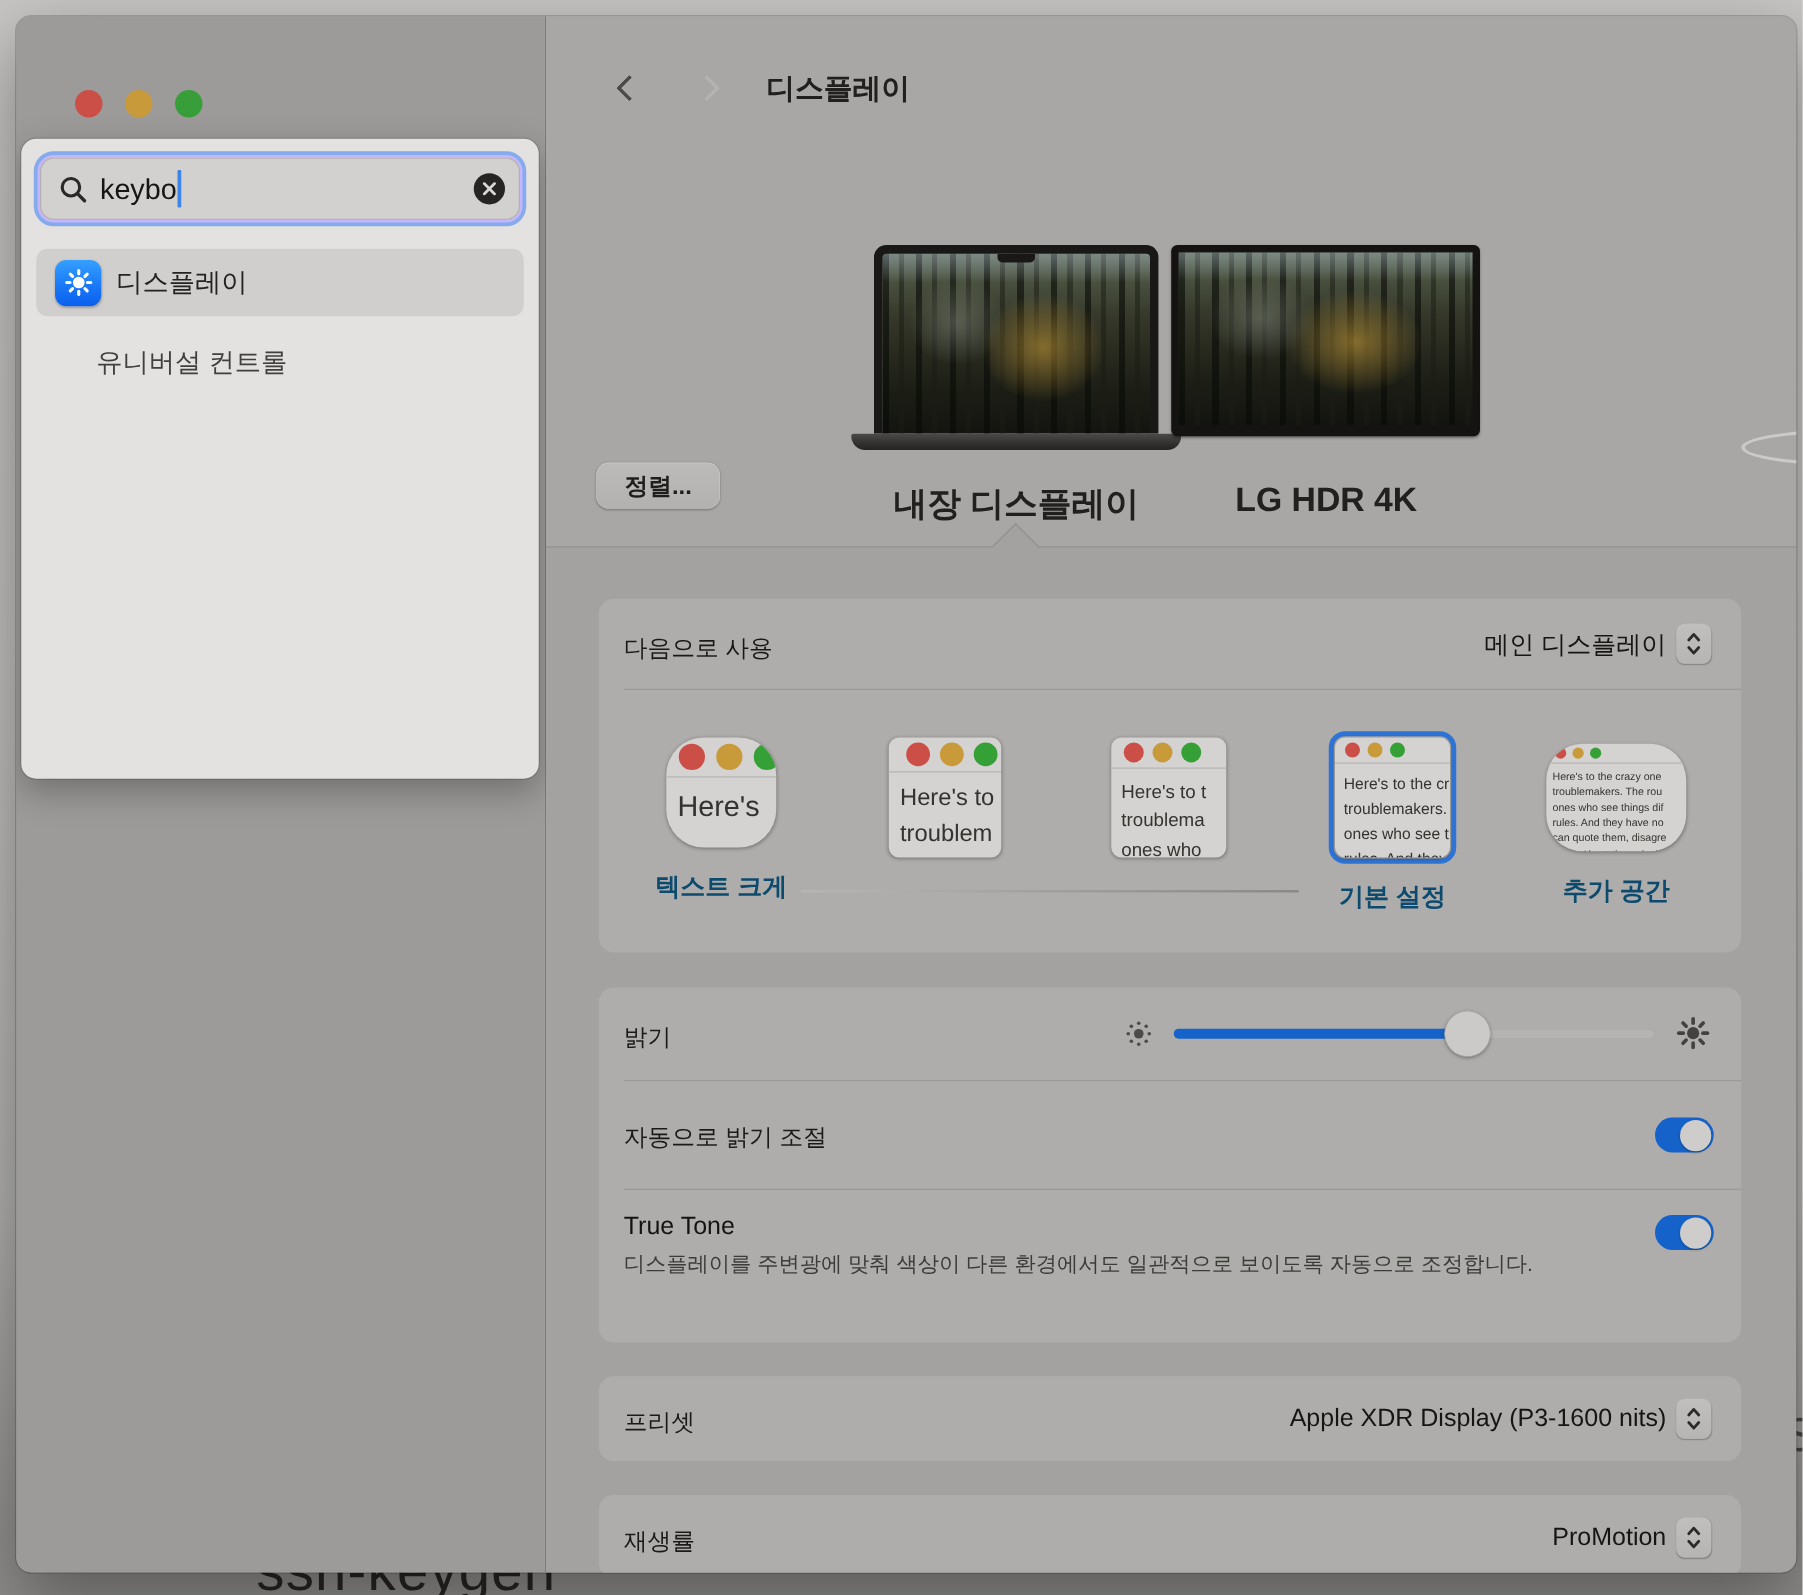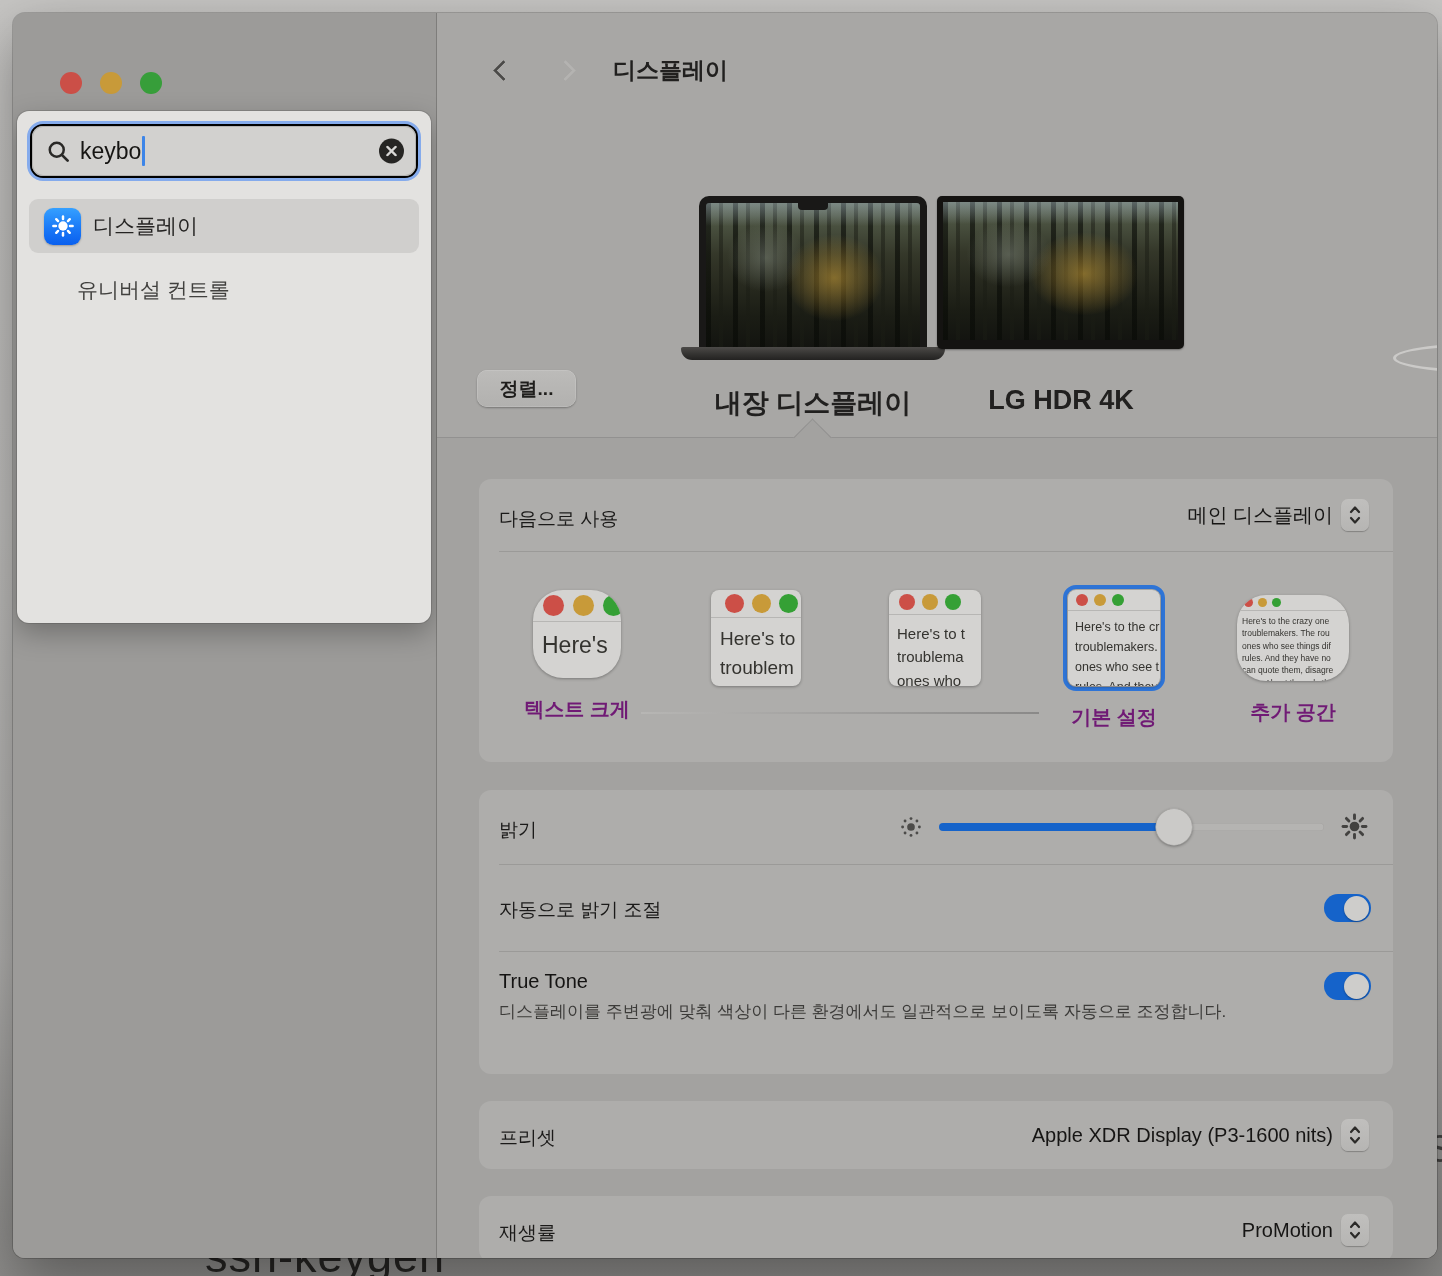--- a/index.html
+++ b/index.html
@@ -22,21 +22,21 @@
     border-right:1px solid #7e7d7b; }
   .traffic { position:absolute; left:47px; top:59px; display:flex; gap:18px; }
   .tl { width:22px; height:22px; border-radius:50%; }
   .tl.red { background:var(--traffic-red,#cb4f47); }
   .tl.yel { background:var(--traffic-yellow,#c89a39); }
   .tl.grn { background:var(--traffic-green,#379e3a); }
 
   .popover { position:absolute; left:4px; top:98px; width:414px; height:512px;
     background:#e3e2e0; border-radius:12px; box-shadow:0 10px 28px rgba(0,0,0,.28), 0 0 0 1px rgba(0,0,0,.12); }
   .search-ring { position:absolute; left:10px; top:10px; width:394px; height:60px;
-    border:3px solid var(--focus-ring,#85abec); border-radius:16px; padding:2px; background:#000000; }
+    border:3px solid var(--focus-ring,#85abec); border-radius:16px; padding:2px; background:#c4b5fd; }
   .search-field { position:relative; width:100%; height:100%; background:#d2d1cf; border-radius:11px;
     box-shadow:inset 0 0 0 1px #b4b3b1; display:flex; align-items:center; padding:0 14px; }
   .search-field svg.mag { width:25px; height:25px; color:#2a2927; flex:0 0 auto; }
   .search-text { margin-left:9px; font-size:23px; font-weight:500; color:#161513; }
   .caret { width:3px; height:30px; background:var(--caret-blue,#3d85e8); margin-left:1px; border-radius:1px; }
   .clear-btn { position:absolute; right:12px; top:50%; transform:translateY(-50%); width:25px; height:25px;
     border:none; border-radius:50%; background:#262523; display:flex; align-items:center; justify-content:center; cursor:default; }
   .clear-btn svg { width:11px; height:11px; color:#d8d7d5; }
 
   .result { position:absolute; left:12px; width:390px; height:54px; display:flex; align-items:center; border-radius:9px; }
@@ -119,21 +119,21 @@
   .o0 .mini { width:88px; height:88px;border-radius:30px; } .o0 .mini-bar { height:32px; padding-left:10px; gap:9px; } .o0 .mini-bar i { width:21px; height:21px; }
   .o0 .mini-text { font-size:23px; padding:10px 0 0 9px; }
   .o1 .mini { width:90px; height:96px; } .o1 .mini-bar { height:28px; padding-left:14px; gap:8px; } .o1 .mini-bar i { width:19px; height:19px; }
   .o1 .mini-text { font-size:19px; line-height:1.5; padding:7px 0 0 9px; }
   .o2 .mini { width:92px; height:96px; } .o2 .mini-bar { height:25px; padding-left:10px; gap:7px; } .o2 .mini-bar i { width:16px; height:16px; }
   .o2 .mini-text { font-size:15px; line-height:1.55; padding:7px 0 0 8px; }
   .o3 .mini { width:92px; height:96px; } .o3 .mini-bar { height:21px; padding-left:8px; gap:6px; } .o3 .mini-bar i { width:12px; height:12px; }
   .o3 .mini-text { font-size:12.5px; line-height:1.6; padding:6px 0 0 7px; }
   .o4 .mini { width:112px; height:86px;border-radius:29px; } .o4 .mini-bar { height:16px; padding-left:7px; gap:5px; } .o4 .mini-bar i { width:9px; height:9px; }
   .o4 .mini-text { font-size:8.5px; line-height:1.45; padding:4px 0 0 5px; }
-  .scale-label { margin-top:13px; font-size:20px; font-weight:700; color:#701a75; white-space:nowrap; }
+  .scale-label { margin-top:13px; font-size:20px; font-weight:700; color:#0c4a6e; white-space:nowrap; }
   .connector { position:absolute; left:162px; top:233px; width:398px; height:2px;
     background:linear-gradient(90deg,#b7b6b4,#8a8988); }
 
   
   .slider { position:absolute; left:420px; top:0; width:470px; height:74px; }
   .sun-small { position:absolute; left:0; top:25px; width:24px; height:24px; color:#4c4b49; }
   .sun-large { position:absolute; left:441px; top:22px; width:29px; height:29px; color:#434240; }
   .track { position:absolute; left:40px; top:33px; width:385px; height:8px; border-radius:4px; background:#b5b4b2;
     box-shadow:inset 0 0 0 .5px #a3a2a0; }
   .fill { position:absolute; left:0; top:0; height:8px; border-radius:4px; background:var(--accent-blue,#1563ca); }

